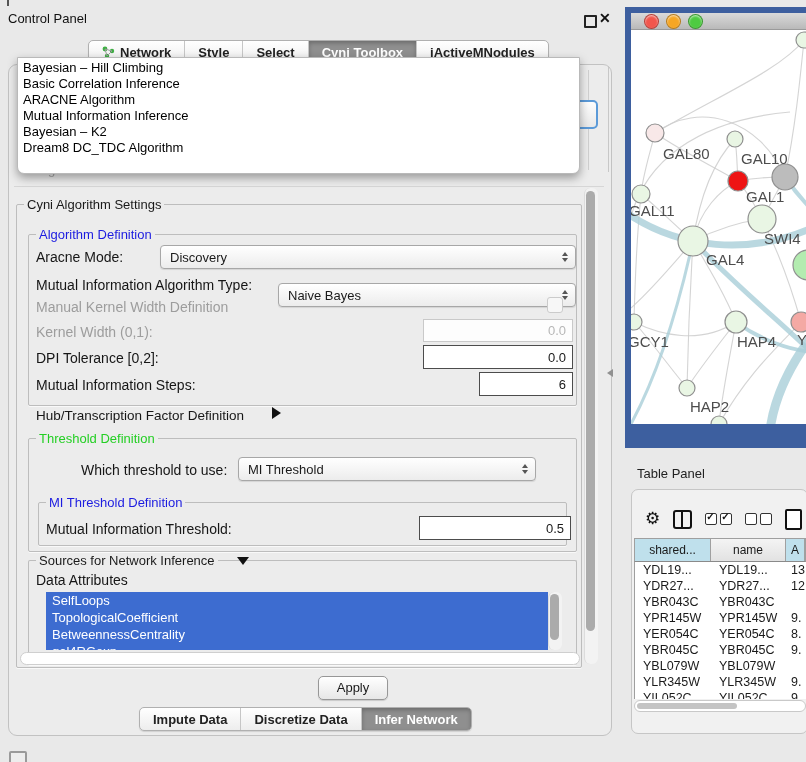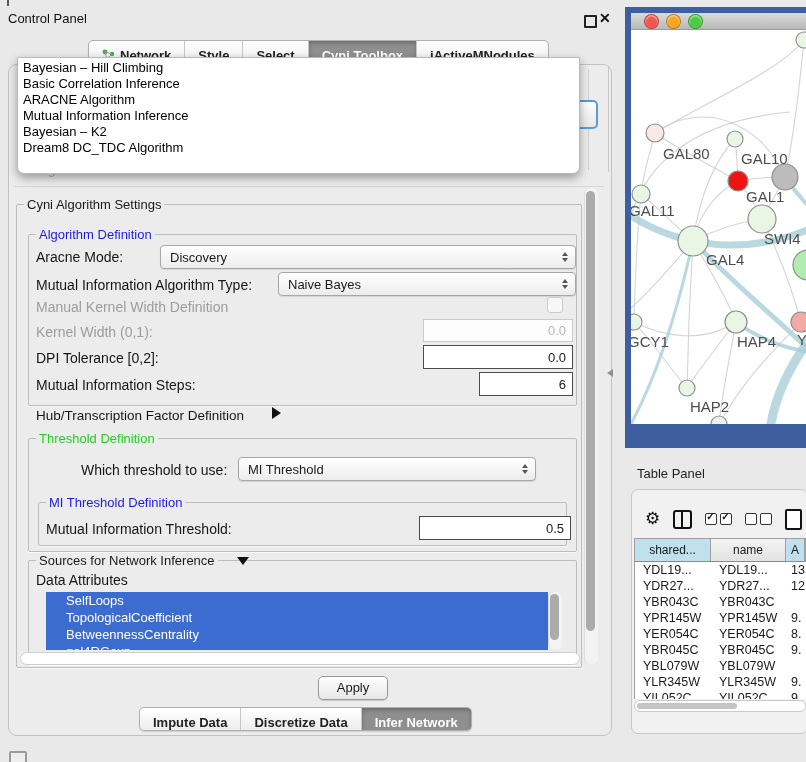--- a/index.html
+++ b/index.html
@@ -8,21 +8,21 @@
   .abs{position:absolute;}
   .cp-title{left:8px;top:11px;font-size:13px;color:#111;}
   .float-ic{left:584px;top:15px;width:9px;height:9px;border:2px solid #222;border-radius:1px;}
   .close-ic{left:599px;top:10px;font-size:14px;font-weight:bold;color:#111;}
   .topline{left:7px;top:0;width:2px;height:6px;background:#555;}
   .outer{left:8px;top:64px;width:602px;height:670px;border:1px solid #c2c2c2;border-radius:9px;background:#ececec;}
   .hline188{left:14px;top:186px;width:590px;height:1px;background:#d6d6d6;}
   
   .seg{display:flex;align-items:stretch;background:linear-gradient(#ffffff,#ededed);
        border:1px solid #b0b0b0;border-radius:5px;overflow:hidden;height:22px;box-shadow:0 1px 1px rgba(0,0,0,.12);}
-  .seg .it{display:flex;align-items:center;gap:5px;padding:14px 13px;font-size:13px;font-weight:600;color:#222;
+  .seg .it{display:flex;align-items:center;gap:5px;padding:8px 13px;font-size:13px;font-weight:600;color:#222;
        border-left:1px solid #c6c6c6;white-space:nowrap;cursor:default;}
   .seg .it:first-child{border-left:none;}
   .seg .it.sel{background:#8f8f8f;color:#fff;box-shadow:inset 0 2px 4px rgba(0,0,0,.25);}
   #top-tabs{left:88px;top:40px;}
   #bottom-tabs{left:139px;top:707px;}
   
   .popup{left:17px;top:57px;width:561px;height:113px;background:#fff;border:1px solid #b9b9b9;
          border-radius:0 0 7px 7px;box-shadow:0 4px 10px rgba(0,0,0,.35);z-index:50;padding-top:2px;}
   .pprompt{text-align:center;color:#c3c3c3;font-size:13px;height:16px;line-height:16px;}
   .pitem{font-size:13px;height:16px;line-height:16px;padding-left:5px;color:#000;}
@@ -46,21 +46,21 @@
   .combo .spin{margin-left:auto;margin-right:7px;display:flex;flex-direction:column;gap:2px;align-items:center;}
   .arr-up{width:0;height:0;border-left:3px solid transparent;border-right:3px solid transparent;border-bottom:4px solid #555;}
   .arr-dn{width:0;height:0;border-left:3px solid transparent;border-right:3px solid transparent;border-top:4px solid #555;}
   .field{background:#fff;border:1px solid #4c4c4c;font-size:13px;display:flex;align-items:center;
          justify-content:flex-end;padding-right:6px;}
   .field.dis{border:1px solid #c9c9c9;color:#b7b7b7;background:#fdfdfd;}
   .checkbox{width:14px;height:14px;border:1px solid #cbcbcb;border-radius:3px;background:#f7f7f7;}
   .tri-right{width:0;height:0;border-top:6px solid transparent;border-bottom:6px solid transparent;border-left:9px solid #111;}
   .tri-down{width:0;height:0;border-left:6px solid transparent;border-right:6px solid transparent;border-top:8px solid #111;display:inline-block;}
   .srclist{background:#fff;overflow:hidden;}
-  .sitem{background:#3d6cd0;color:#fff;font-size:13px;height:17px;line-height:17px;padding-left:20px;}
+  .sitem{background:#3d6cd0;color:#fff;font-size:13px;height:17px;line-height:17px;padding-left:6px;}
   .vscroll{background:#f3f3f3;border-left:1px solid #dcdcdc;border-radius:6px;}
   .vthumb{position:absolute;left:1px;width:9px;background:#ababab;border-radius:5px;}
   .hscroll{background:#fff;border:1px solid #cfcfcf;border-radius:7px;}
   .apply{left:270px;top:676px;width:68px;height:22px;background:linear-gradient(#ffffff,#e7e7e7);
          border:1px solid #979797;border-radius:5px;font-size:13px;text-align:center;line-height:21px;
          box-shadow:0 1px 1px rgba(0,0,0,.15);margin-left:48px;}
   .splitter-arrow{left:607px;top:369px;width:0;height:0;border-top:4px solid transparent;
          border-bottom:4px solid transparent;border-right:6px solid #909090;}
   .dock-ic{left:9px;top:751px;width:14px;height:10px;border:2px solid #9a9a9a;border-radius:2px;background:#ededed;}
   
@@ -146,21 +146,21 @@
   <div class="abs lbl" style="left:36px;top:249px;">Aracne Mode:</div>
   <div class="abs combo" style="left:160px;top:245px;width:405px;height:22px;">
     <span>Discovery</span>
     <span class="spin">
         <span class="arr-up"></span>
         <span class="arr-dn"></span>
       </span>
   </div>
 
   <div class="abs lbl" style="left:36px;top:277px;">Mutual Information Algorithm Type:</div>
-  <div class="abs combo" style="left:278px;top:272px;width:287px;height:22px;">
+  <div class="abs combo" style="left:278px;top:283px;width:287px;height:22px;">
     <span>Naive Bayes</span>
     <span class="spin">
         <span class="arr-up"></span>
         <span class="arr-dn"></span>
       </span>
   </div>
 
   <div class="abs lbl dis" style="left:36px;top:299px;">Manual Kernel Width Definition</div>
   <div class="abs checkbox" style="left:547px;top:297px;"></div>
 

